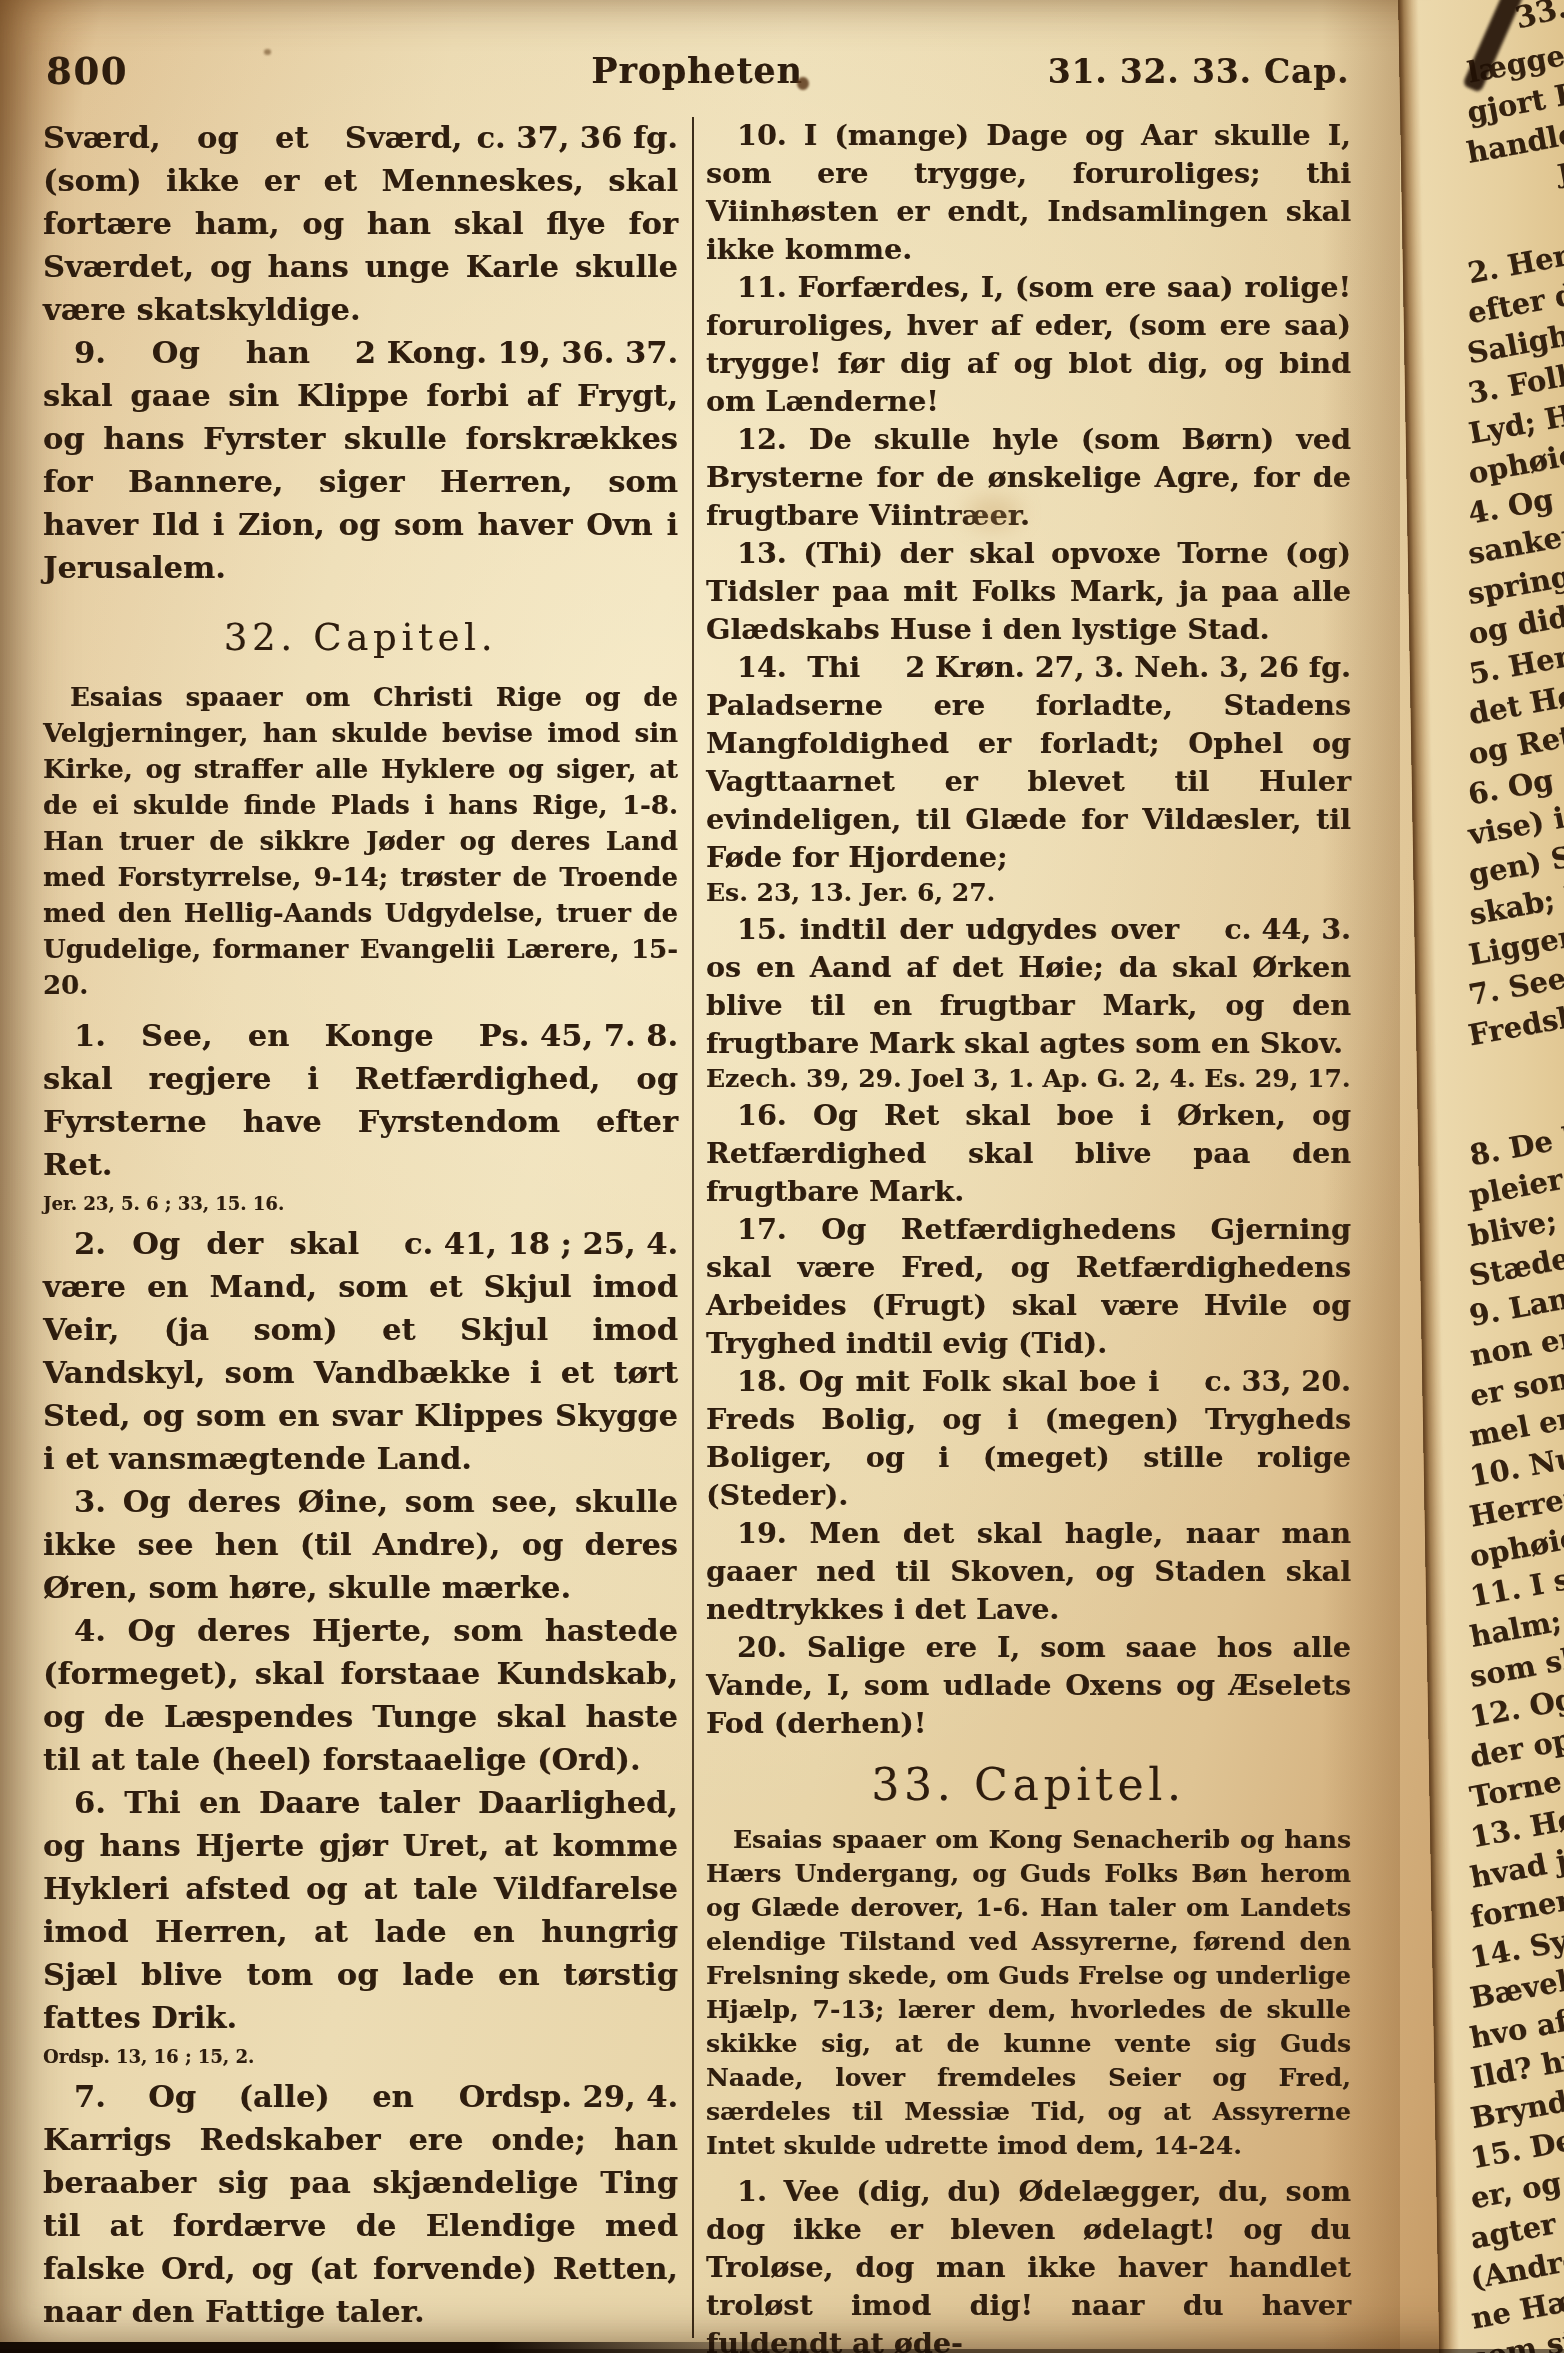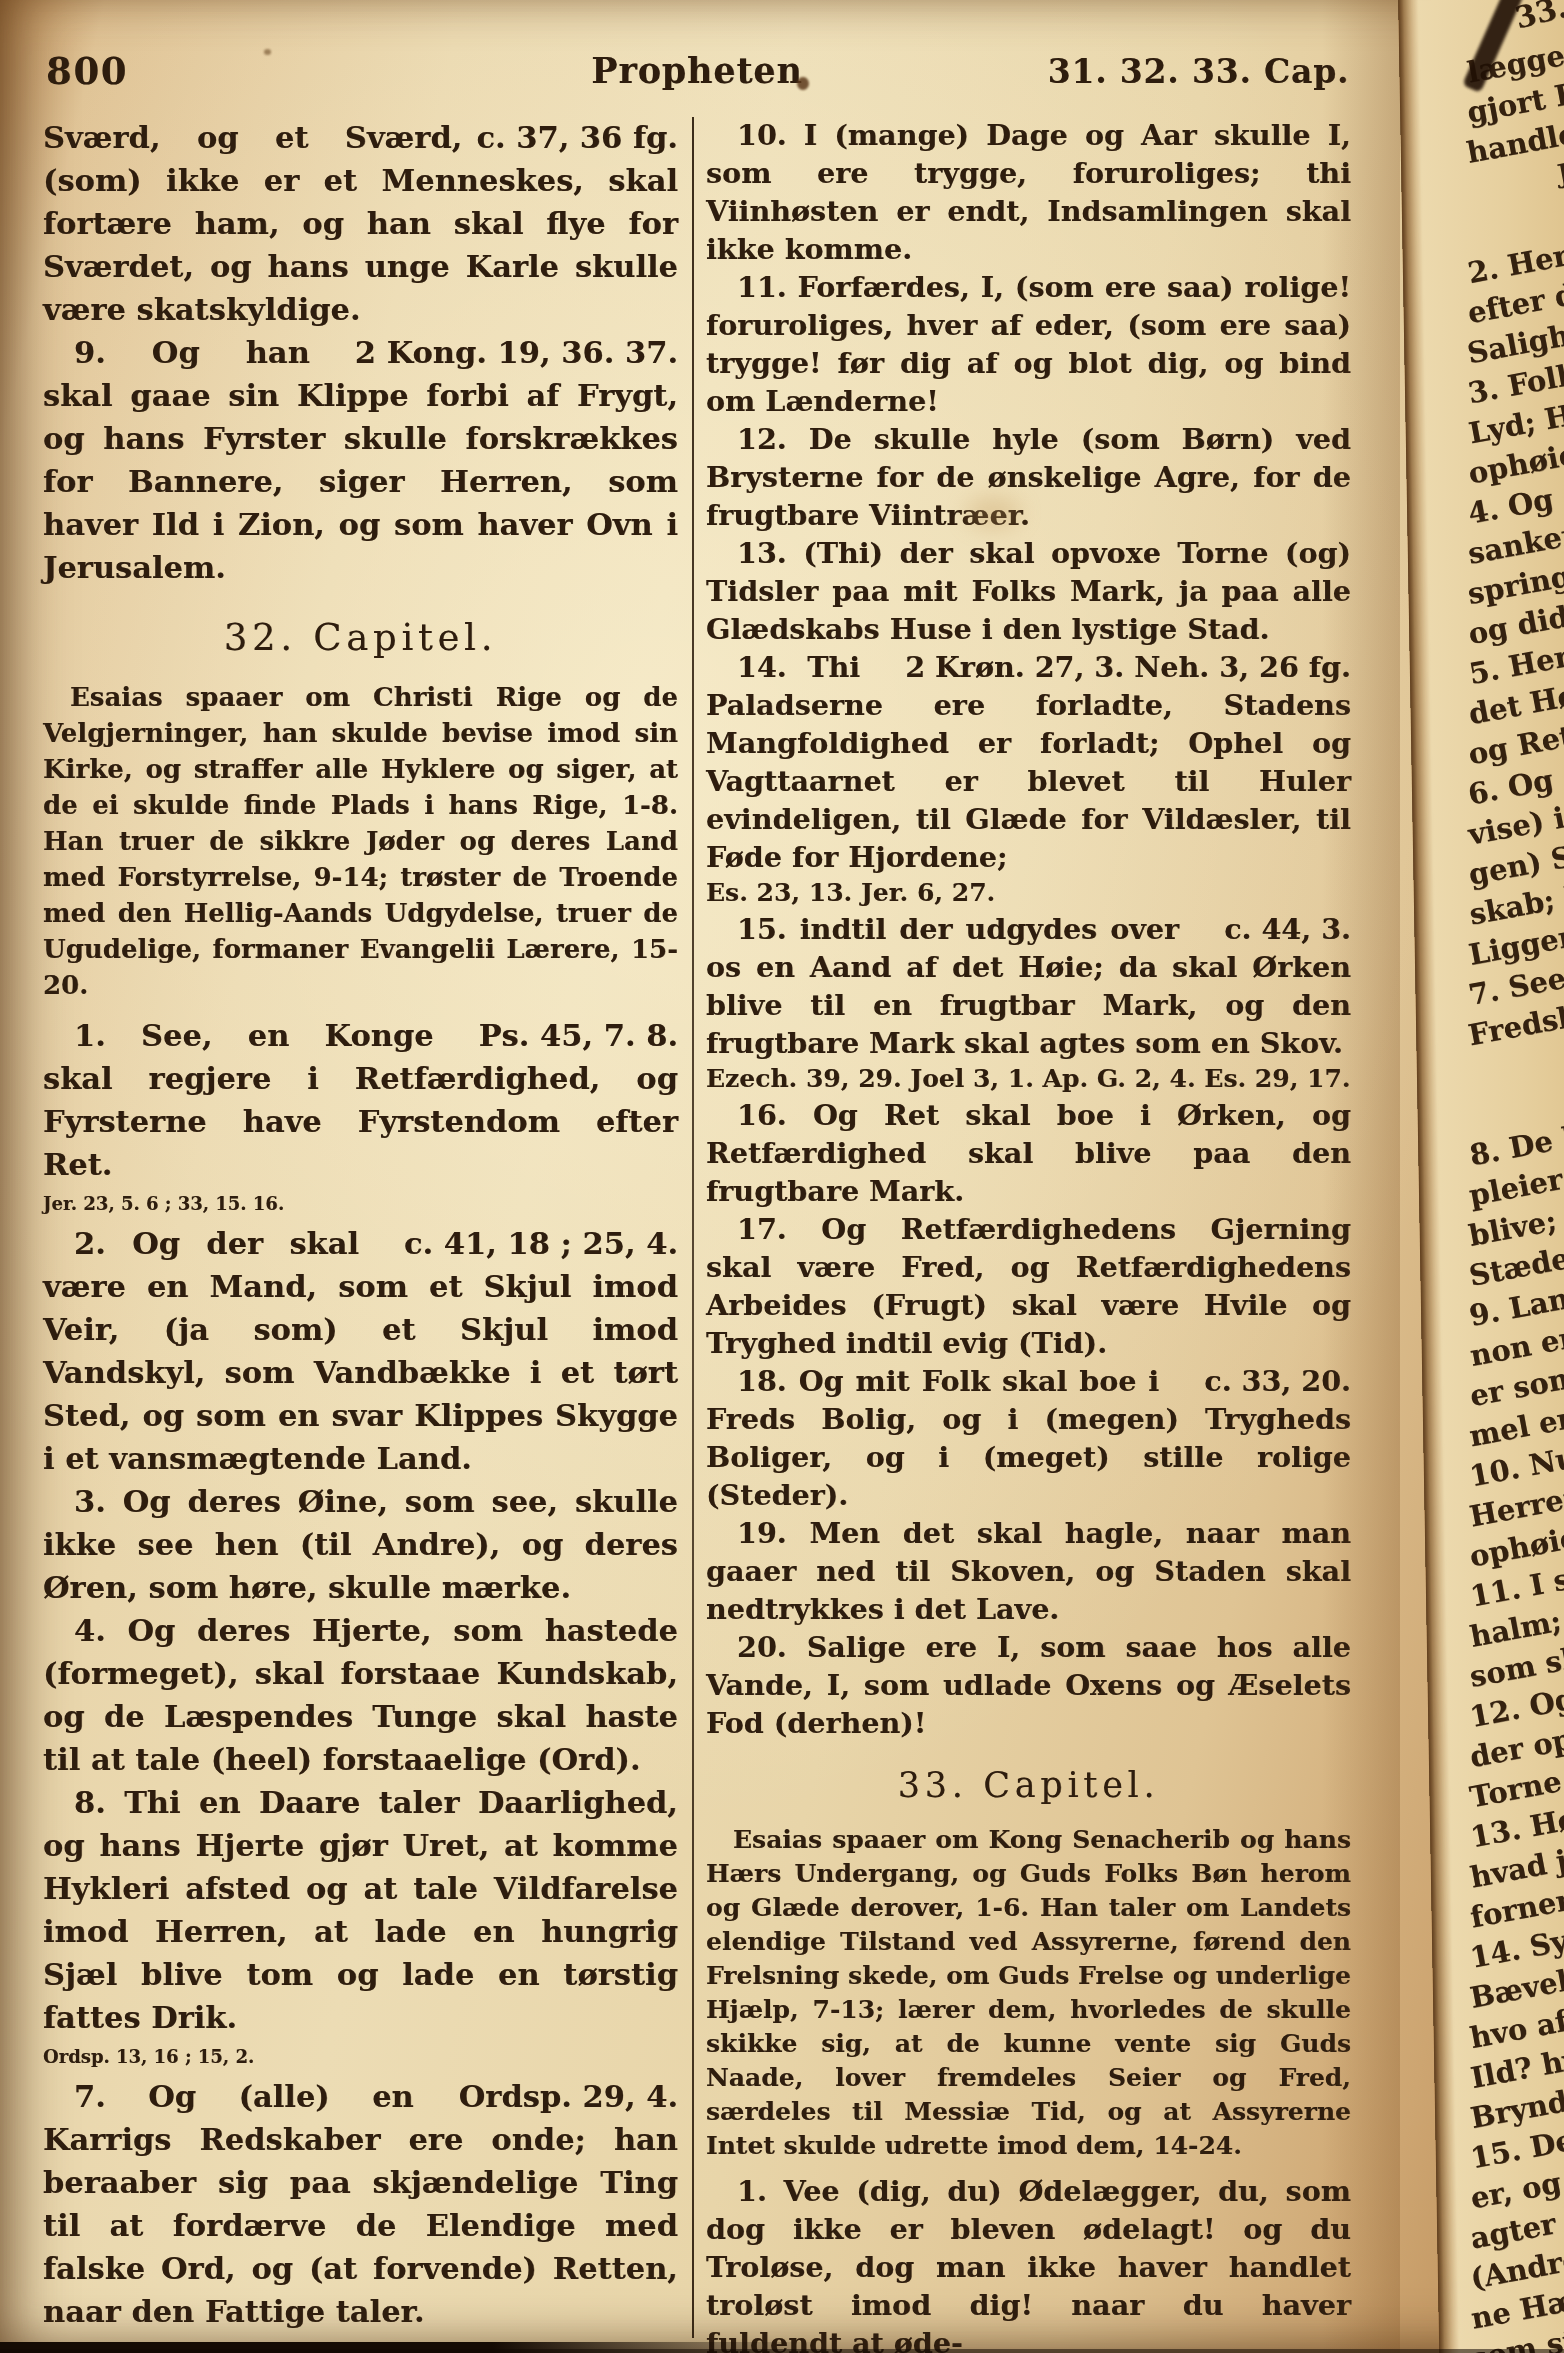--- a/index.html
+++ b/index.html
@@ -27,21 +27,21 @@
   .col-left{left:43px;width:635px;font-size:30.5px;line-height:43px;}
   .col-right{left:706px;width:645px;font-size:28.6px;line-height:38px;}
   .verse{margin:0;padding:0;}
   .verse.indent{text-indent:31px;}
   .verse .vref{float:right;font-weight:700;padding-left:14px;}
   .ref-line{text-align:left;font-weight:700;}
   .col-left .ref-line{font-size:18px;line-height:36px;}
   .col-right .ref-line{font-size:25px;line-height:34px;}
   .chapter-heading{text-align:center;font-weight:400;letter-spacing:4.7px;}
   .col-left .chapter-heading{font-size:37px;margin:27px 0 20.3px 0;}
-  .col-right .chapter-heading{font-size:35px;margin:23.5px 0 19px 0;}
+  .col-right .chapter-heading{font-size:44px;margin:23.5px 0 19px 0;}
   .summary-block{font-weight:700;text-indent:27px;}
   .col-left .summary-block{font-size:26px;line-height:36px;margin-bottom:11px;}
   .col-right .summary-block{font-size:25px;line-height:34px;margin-bottom:9.4px;}
   
   .divider{position:absolute;left:692px;top:117px;width:2.3px;height:2221px;
     background:linear-gradient(to bottom, rgba(40,24,8,.9) 0%, rgba(40,24,8,.75) 60%, rgba(40,24,8,.9) 100%);}
   
   .next-page{
     position:absolute;left:1398px;top:-9.4px;width:235px;height:2394px;
     transform:rotate(-1deg);transform-origin:top left;overflow:hidden;
@@ -82,21 +82,21 @@
   <div class="col col-left ink" id="left-col">
       <p class="verse"><span class="vref">c. 37, 36 fg.</span>Sværd, og et Sværd, (som) ikke er et Menneskes, skal fortære ham, og han skal flye for Sværdet, og hans unge Karle skulle være skatskyldige.</p>
       <p class="verse indent"><span class="vref">2 Kong. 19, 36. 37.</span>9. Og han skal gaae sin Klippe forbi af Frygt, og hans Fyrster skulle forskrækkes for Bannere, siger Herren, som haver Ild i Zion, og som haver Ovn i Jerusalem.</p>
       <div class="chapter-heading">32. Capitel.</div>
       <div class="summary-block">Esaias spaaer om Christi Rige og de Velgjerninger, han skulde bevise imod sin Kirke, og straffer alle Hyklere og siger, at de ei skulde finde Plads i hans Rige, 1-8. Han truer de sikkre Jøder og deres Land med Forstyrrelse, 9-14; trøster de Troende med den Hellig-Aands Udgydelse, truer de Ugudelige, formaner Evangelii Lærere, 15-20.</div>
       <p class="verse indent"><span class="vref">Ps. 45, 7. 8.</span>1. See, en Konge skal regjere i Retfærdighed, og Fyrsterne have Fyrstendom efter Ret.</p>
       <div class="ref-line">Jer. 23, 5. 6 ;  33, 15. 16.</div>
       <p class="verse indent"><span class="vref">c. 41, 18 ; 25, 4.</span>2. Og der skal være en Mand, som et Skjul imod Veir, (ja som) et Skjul imod Vandskyl, som Vandbække i et tørt Sted, og som en svar Klippes Skygge i et vansmægtende Land.</p>
       <p class="verse indent">3. Og deres Øine, som see, skulle ikke see hen (til Andre), og deres Øren, som høre, skulle mærke.</p>
       <p class="verse indent">4. Og deres Hjerte, som hastede (formeget), skal forstaae Kundskab, og de Læspendes Tunge skal haste til at tale (heel) forstaaelige (Ord).</p>
-      <p class="verse indent">8. Thi en Daare taler Daarlighed, og hans Hjerte gjør Uret, at komme Hykleri afsted og at tale Vildfarelse imod Herren, at lade en hungrig Sjæl blive tom og lade en tørstig fattes Drik.</p>
+      <p class="verse indent">6. Thi en Daare taler Daarlighed, og hans Hjerte gjør Uret, at komme Hykleri afsted og at tale Vildfarelse imod Herren, at lade en hungrig Sjæl blive tom og lade en tørstig fattes Drik.</p>
       <div class="ref-line">Ordsp. 13, 16 ;  15, 2.</div>
       <p class="verse indent"><span class="vref">Ordsp. 29, 4.</span>7. Og (alle) en Karrigs Redskaber ere onde; han beraaber sig paa skjændelige Ting til at fordærve de Elendige med falske Ord, og (at forvende) Retten, naar den Fattige taler.</p>
     </div>
 
   <div class="divider"></div>
 
   <div class="col col-right ink" id="right-col">
       <p class="verse indent">10. I (mange) Dage og Aar skulle I, som ere trygge, foruroliges; thi Viinhøsten er endt, Indsamlingen skal ikke komme.</p>
       <p class="verse indent">11. Forfærdes, I, (som ere saa) rolige! foruroliges, hver af eder, (som ere saa) trygge! før dig af og blot dig, og bind om Lænderne!</p>
       <p class="verse indent">12. De skulle hyle (som Børn) ved Brysterne for de ønskelige Agre, for de frugtbare Viintræer.</p>

